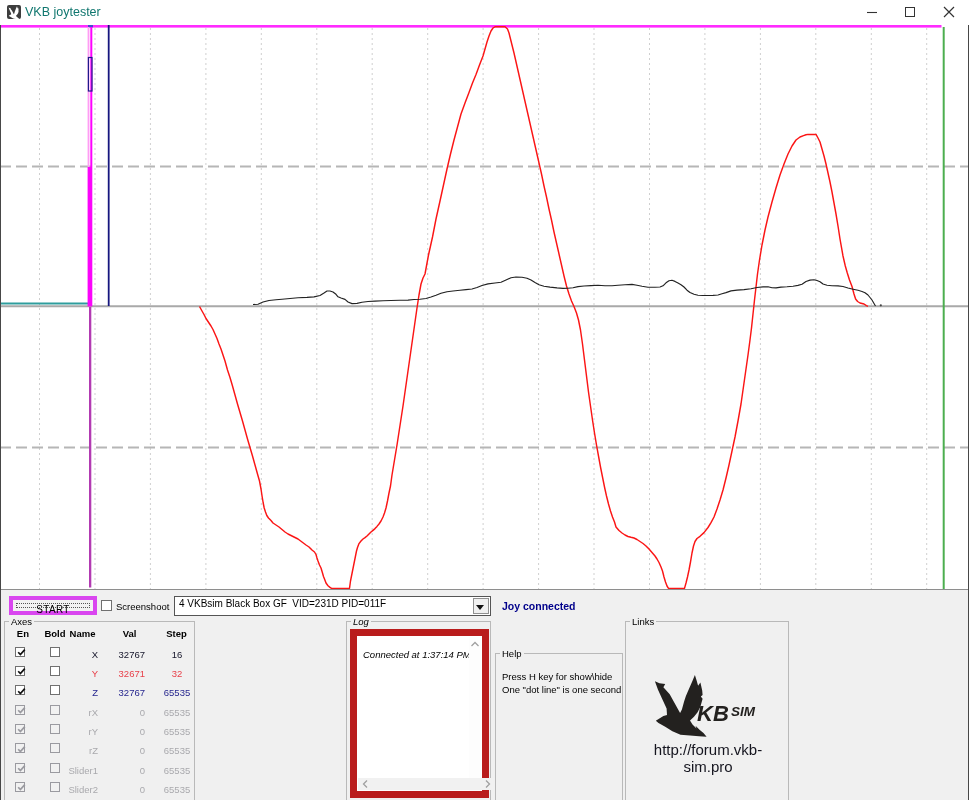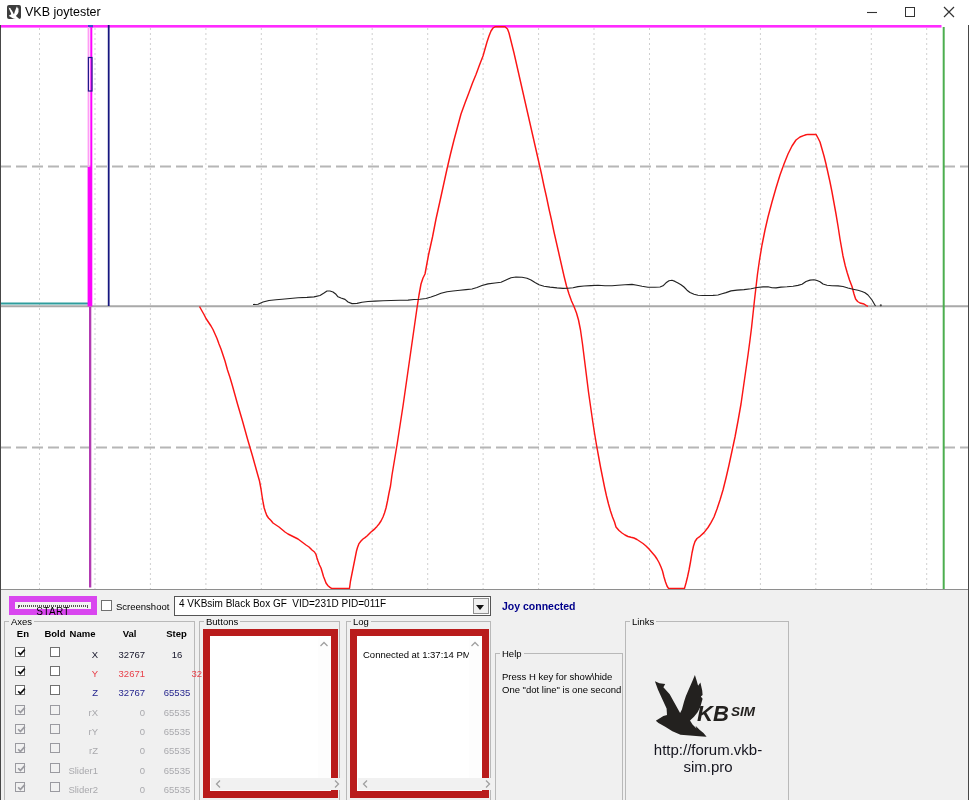--- a/index.html
+++ b/index.html
@@ -2,47 +2,47 @@
 <html><head>
 <meta charset="utf-8">
 <style>
 * { margin:0; padding:0; box-sizing:border-box; }
 html,body { width:969px; height:800px; overflow:hidden; background:#fff;
   font-family:"Liberation Sans", sans-serif; }
 #win { position:absolute; left:0; top:0; width:969px; height:800px; background:#fff; }
 
 #titlebar { position:absolute; left:0; top:0; width:969px; height:25px; background:#fff; }
 #appicon { position:absolute; left:7px; top:5px; width:14px; height:14px; }
-#apptitle { position:absolute; left:25px; top:5px; font-size:12.5px; color:#000000; }
+#apptitle { position:absolute; left:25px; top:5px; font-size:12.5px; color:#0f766e; }
 .winbtn { position:absolute; top:0; width:14px; height:25px; }
 
 #chart { position:absolute; left:0; top:25px; width:969px; height:565px; background:#fff; }
 #chart svg { position:absolute; left:0; top:0; }
 
 #lborder { position:absolute; left:0; top:25px; width:1px; height:775px; background:#474747; }
 #rborder { position:absolute; left:968px; top:25px; width:1px; height:775px; background:#474747; }
 
 #panel { position:absolute; left:0; top:590px; width:969px; height:210px; background:#f0f0f0; font-size:9.5px; color:#000; }
-#startbtn { position:absolute; left:9px; top:6px; width:88px; height:19px; background:#f2f2f2; border:6px solid #d946ef; }
+#startbtn { position:absolute; left:9px; top:6px; width:88px; height:19px; background:#f2f2f2; border:4px solid #d946ef; }
 #startbtn .focus { position:absolute; left:3px; top:3px; right:3px; bottom:3px; border:1px dotted #555; }
 #startbtn .lbl { position:absolute; width:100%; text-align:center; top:4px; font-size:10px; letter-spacing:0.3px; }
 .cb { position:absolute; background:#fff; border:1px solid #707070; width:10px; height:10px; }
 #cb-screen { left:101px; top:10px; width:11px; height:11px; }
 #lbl-screen { position:absolute; left:116px; top:10.5px; }
 #combo { position:absolute; left:174px; top:6px; width:317px; height:20px; background:#fff; border:1px solid #555; }
 #combo .txt { position:absolute; left:4px; top:1px; font-size:10px; white-space:pre; }
 #combo .btn { position:absolute; right:1px; top:1px; width:16px; height:16px; background:#f0f0f0; border:1px solid #909090; }
 #combo .arr { position:absolute; right:4px; top:6px; width:0; height:0; border-left:4px solid transparent; border-right:4px solid transparent; border-top:5px solid #111; }
 #joyconn { position:absolute; left:502px; top:10px; font-size:10.5px; font-weight:bold; color:#00008b; }
 
 .group { position:absolute; border:1px solid #b9b9b9; background:#f0f0f0; }
 .group > .glabel { position:absolute; left:4px; top:-6px; background:#f0f0f0; padding:0 2px; font-size:9.5px; }
 #g-axes   { left:4px;   top:31px; width:191px; height:180px; }
 #g-buttons{ left:199px;  top:31px; width:141px; height:180px; }
-#g-log    { left:346px; top:31px; width:145px; height:180px; }
+#g-log    { left:346px; top:31px; width:145px; height:180px;font-style:italic; }
 #g-help   { left:495px; top:31px; width:128px; height:180px;margin-top:32px; }
 #g-links  { left:625px; top:31px; width:164px; height:180px; }
 
 .hdr { position:absolute; font-weight:bold; font-size:9.5px; }
 .cell { position:absolute; font-size:9.5px; }
 .r-black { color:#15152a; }
 .r-red { color:#e8404a; }
 .cb svg { position:absolute; left:0.5px; top:0.5px; }
 .cbd { background:#f1f1f1; border-color:#9a9aa0; }
 .r-blue { color:#26268e; }
@@ -183,35 +183,20 @@
       <div class="txt">4 VKBsim Black Box GF  VID=231D PID=011F</div>
       <div class="btn">
           <div class="arr"></div>
         </div>
     </div>
     <div id="joyconn">Joy connected</div>
 
     <div class="group" id="g-axes">
         <span class="glabel">Axes</span>
       </div>
-    <div class="group" id="g-buttons">
-        <span class="glabel">Buttons</span>
-      <div class="listbox" id="lb-buttons">
-        <svg class="sb" style="position:absolute;right:1px;top:1px" width="12" height="154">
-          <rect x="0" y="0" width="12" height="154" fill="#fdfdfd"></rect>
-          <path d="M2.5,9 L6,5.5 L9.5,9" fill="none" stroke="#a0a0a0" stroke-width="1.3"></path>
-          <path d="M2.5,145 L6,148.5 L9.5,145" fill="none" stroke="#a0a0a0" stroke-width="1.3"></path>
-        </svg>
-        <svg class="sb" style="position:absolute;left:1px;bottom:1px" width="133" height="12">
-          <rect x="0" y="0" width="133" height="12" fill="#f1f1f1"></rect>
-          <path d="M9,2.5 L5.5,6 L9,9.5" fill="none" stroke="#a0a0a0" stroke-width="1.3"></path>
-          <path d="M124,2.5 L127.5,6 L124,9.5" fill="none" stroke="#a0a0a0" stroke-width="1.3"></path>
-        </svg>
-      </div>
-    </div>
     <div class="group" id="g-log">
         <span class="glabel">Log</span>
       <div class="listbox" id="lb-log">
           <div id="logtext">Connected at 1:37:14 PM</div>
         <svg class="sb" style="position:absolute;right:1px;top:1px" width="12" height="154">
           <rect x="0" y="0" width="12" height="154" fill="#fdfdfd"></rect>
           <path d="M2.5,9 L6,5.5 L9.5,9" fill="none" stroke="#a0a0a0" stroke-width="1.3"></path>
           <path d="M2.5,145 L6,148.5 L9.5,145" fill="none" stroke="#a0a0a0" stroke-width="1.3"></path>
         </svg>
         <svg class="sb" style="position:absolute;left:1px;bottom:1px" width="137" height="12">
@@ -257,21 +242,21 @@
       <span class="cell r-black" style="left:95px;top:58.5px;width:50px;text-align:right">32767</span>
       <span class="cell r-black" style="left:152px;top:58.5px;width:50px;text-align:center">16</span>
       <div class="cb cbc" style="left:15px;top:75.8px">
           <svg width="9" height="9" viewBox="0 0 9 9">
             <path d="M1.2,4.2 L3.4,6.6 L7.8,1.6" fill="none" stroke="#111" stroke-width="1.7"></path>
           </svg>
         </div>
       <div class="cb" style="left:50px;top:75.8px"></div>
       <span class="cell r-red" style="left:58px;top:77.8px;width:40px;text-align:right">Y</span>
       <span class="cell r-red" style="left:95px;top:77.8px;width:50px;text-align:right">32671</span>
-      <span class="cell r-red" style="left:152px;top:77.8px;width:50px;text-align:right">32</span>
+      <span class="cell r-red" style="left:152px;top:77.8px;width:50px;text-align:center">32</span>
       <div class="cb cbc" style="left:15px;top:95.2px">
           <svg width="9" height="9" viewBox="0 0 9 9">
             <path d="M1.2,4.2 L3.4,6.6 L7.8,1.6" fill="none" stroke="#111" stroke-width="1.7"></path>
           </svg>
         </div>
       <div class="cb" style="left:50px;top:95.2px"></div>
       <span class="cell r-blue" style="left:58px;top:97.2px;width:40px;text-align:right">Z</span>
       <span class="cell r-blue" style="left:95px;top:97.2px;width:50px;text-align:right">32767</span>
       <span class="cell r-blue" style="left:152px;top:97.2px;width:50px;text-align:center">65535</span>
       <div class="cb cbd" style="left:15px;top:114.5px">

